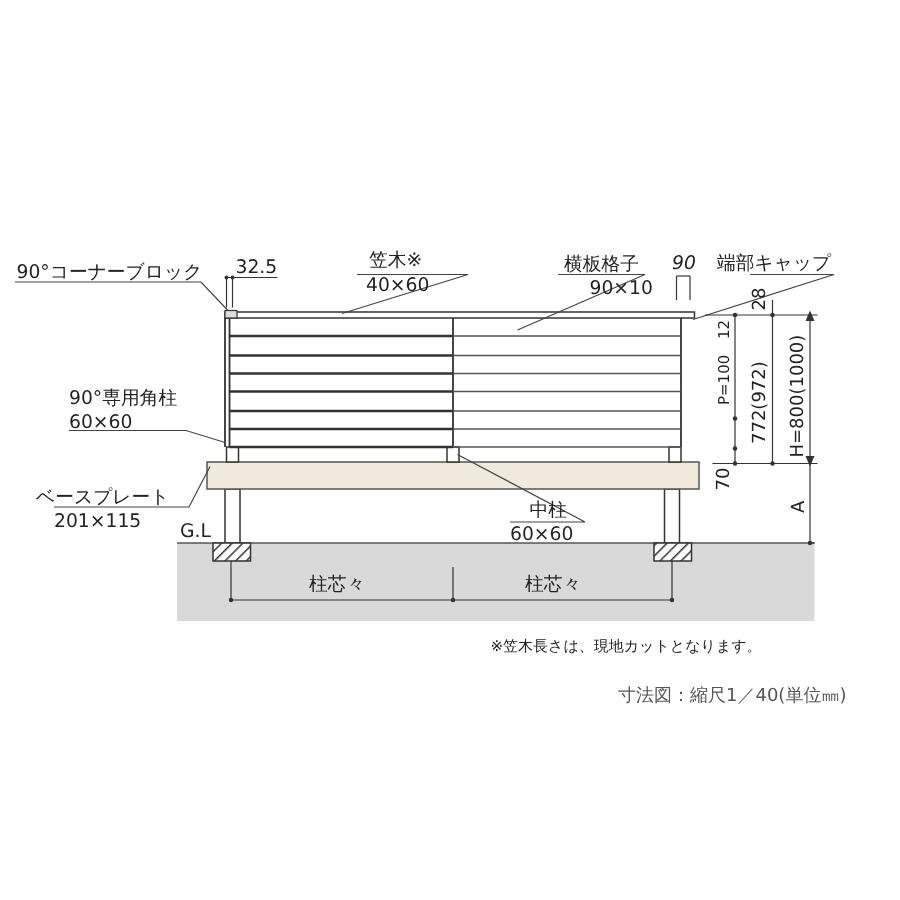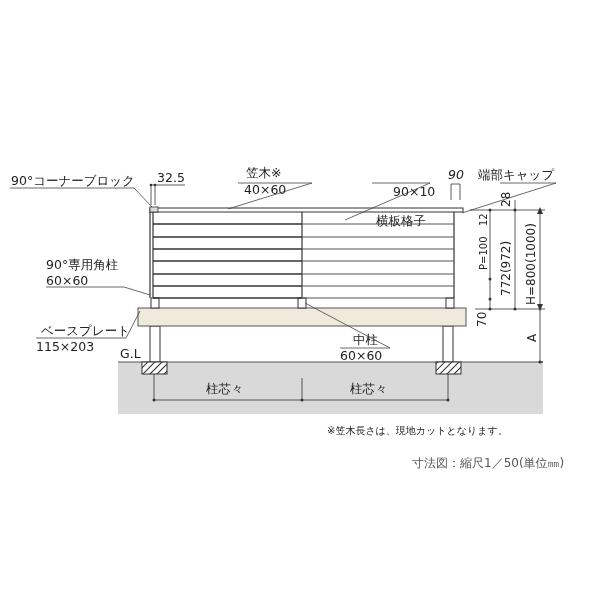--- a/index.html
+++ b/index.html
@@ -126,37 +126,37 @@
     <circle cx="154" cy="400" r="1.5"></circle>
         <circle cx="302" cy="400" r="1.5"></circle>
         <circle cx="448" cy="400" r="1.5"></circle>
   </g>
 </svg>
 
 <div class="lbl" style="left:11px;top:174px;">90°コーナーブロック</div>
 <div class="lbl" style="left:157px;top:171px;">32.5</div>
 <div class="lbl" style="left:246px;top:166px;text-align:right;">笠木※</div>
 <div class="lbl" style="left:244px;top:183px;">40×60</div>
-<div class="lbl" style="left:376px;top:169px;margin-top:45px;">横板格子</div>
+<div class="lbl" style="left:376px;top:169px;">横板格子</div>
 <div class="lbl" style="left:376px;top:185px;margin-left:17px;">90×10</div>
 <div class="lbl" style="left:448px;top:168px;font-style:italic;">90</div>
 <div class="lbl" style="left:478px;top:168px;">端部キャップ</div>
 <div class="lbl" style="left:46px;top:258px;">90°専用角柱</div>
 <div class="lbl" style="left:46px;top:274px;">60×60</div>
-<div class="lbl" style="left:41px;top:324px;">ベースプレート</div>
-<div class="lbl" style="left:36px;top:340px;">115×203</div>
+<div class="lbl" style="left:24px;top:324px;">ベースプレート</div>
+<div class="lbl" style="left:36px;top:340px;">201×115</div>
 <div class="lbl" style="left:120px;top:347px;">G.L</div>
 <div class="lbl" style="left:353px;top:333px;">中柱</div>
 <div class="lbl" style="left:340px;top:349px;">60×60</div>
 <div class="lbl" style="left:206px;top:382px;">柱芯々</div>
 <div class="lbl" style="left:350px;top:382px;">柱芯々</div>
 
 <div class="vert" style="left:500px;top:207px;">28</div>
 <div class="vert sm" style="left:477px;top:226px;">12</div>
 <div class="vert sm" style="left:477px;top:270px;">P=100</div>
 <div class="vert" style="left:500px;top:296px;">772(972)</div>
 <div class="vert" style="left:525px;top:305px;">H=800(1000)</div>
 <div class="vert" style="left:476px;top:327px;">70</div>
 <div class="vert" style="left:526px;top:342px;">A</div>
 
 <div class="note" style="left:327px;top:424px;">※笠木長さは、現地カットとなります。</div>
-<div class="scale" style="left:412px;top:455px;">寸法図：縮尺1／50(単位㎜)</div>
+<div class="scale" style="left:412px;top:455px;">寸法図：縮尺1／40(単位㎜)</div>
 </div>
 
 </body></html>

